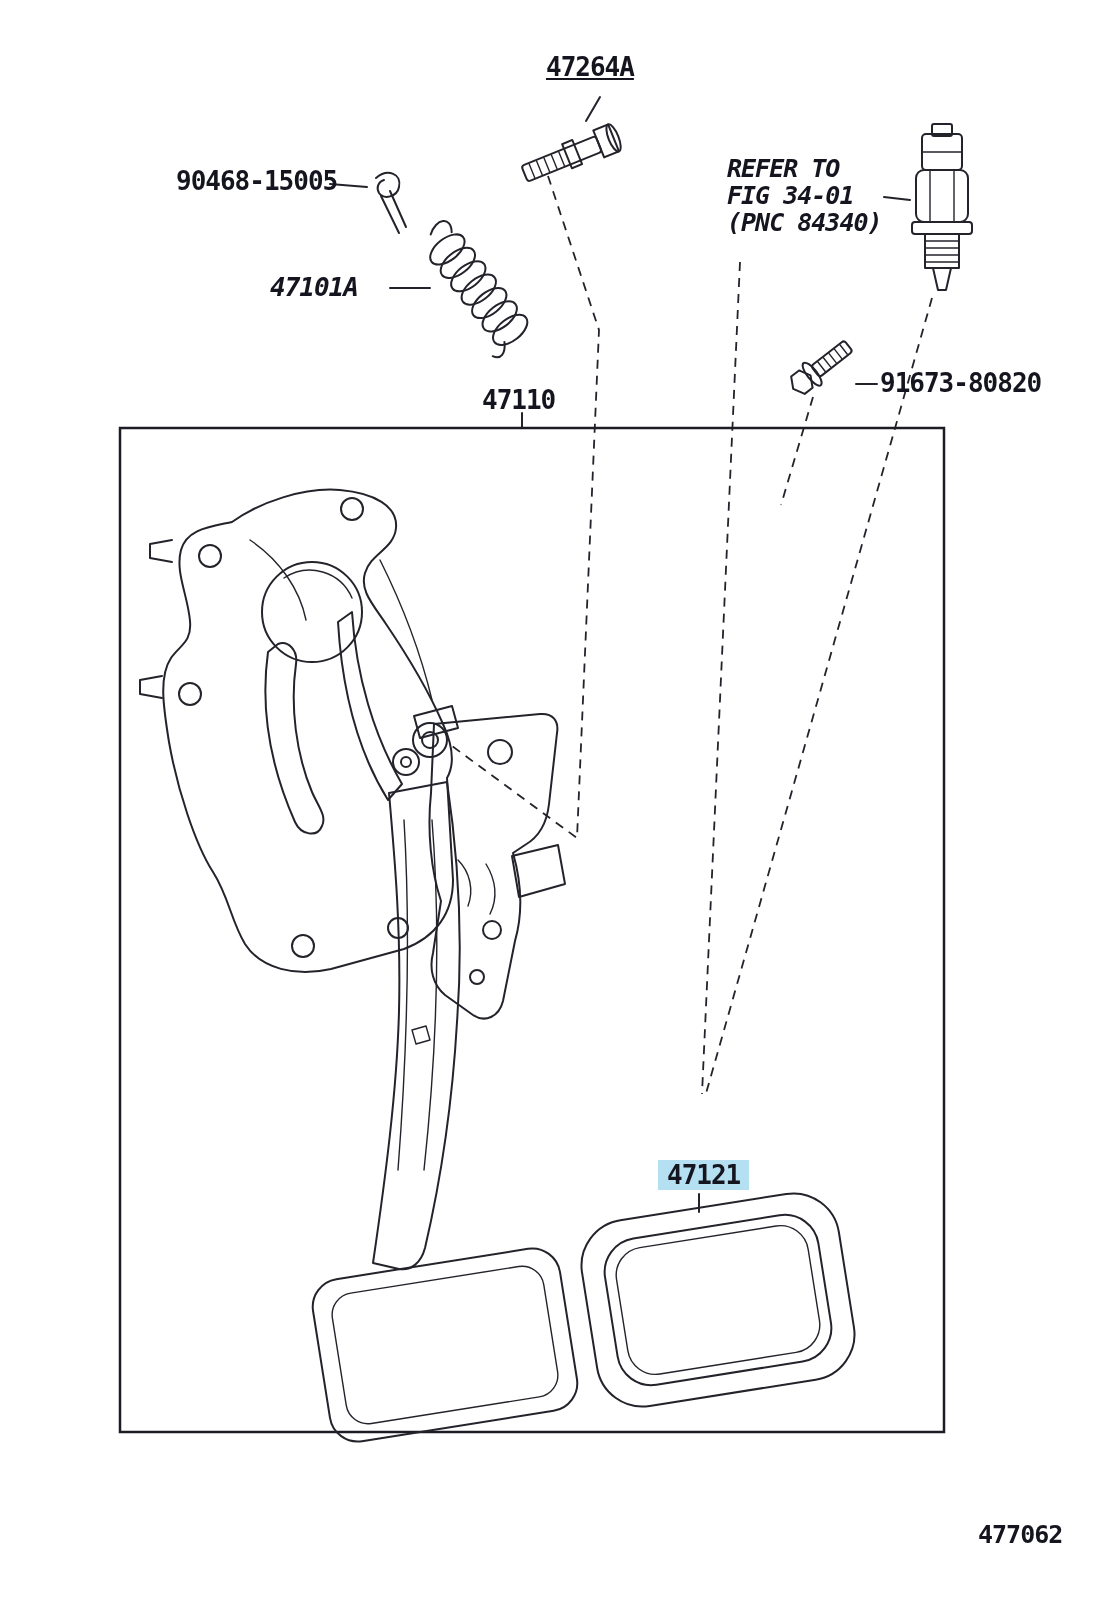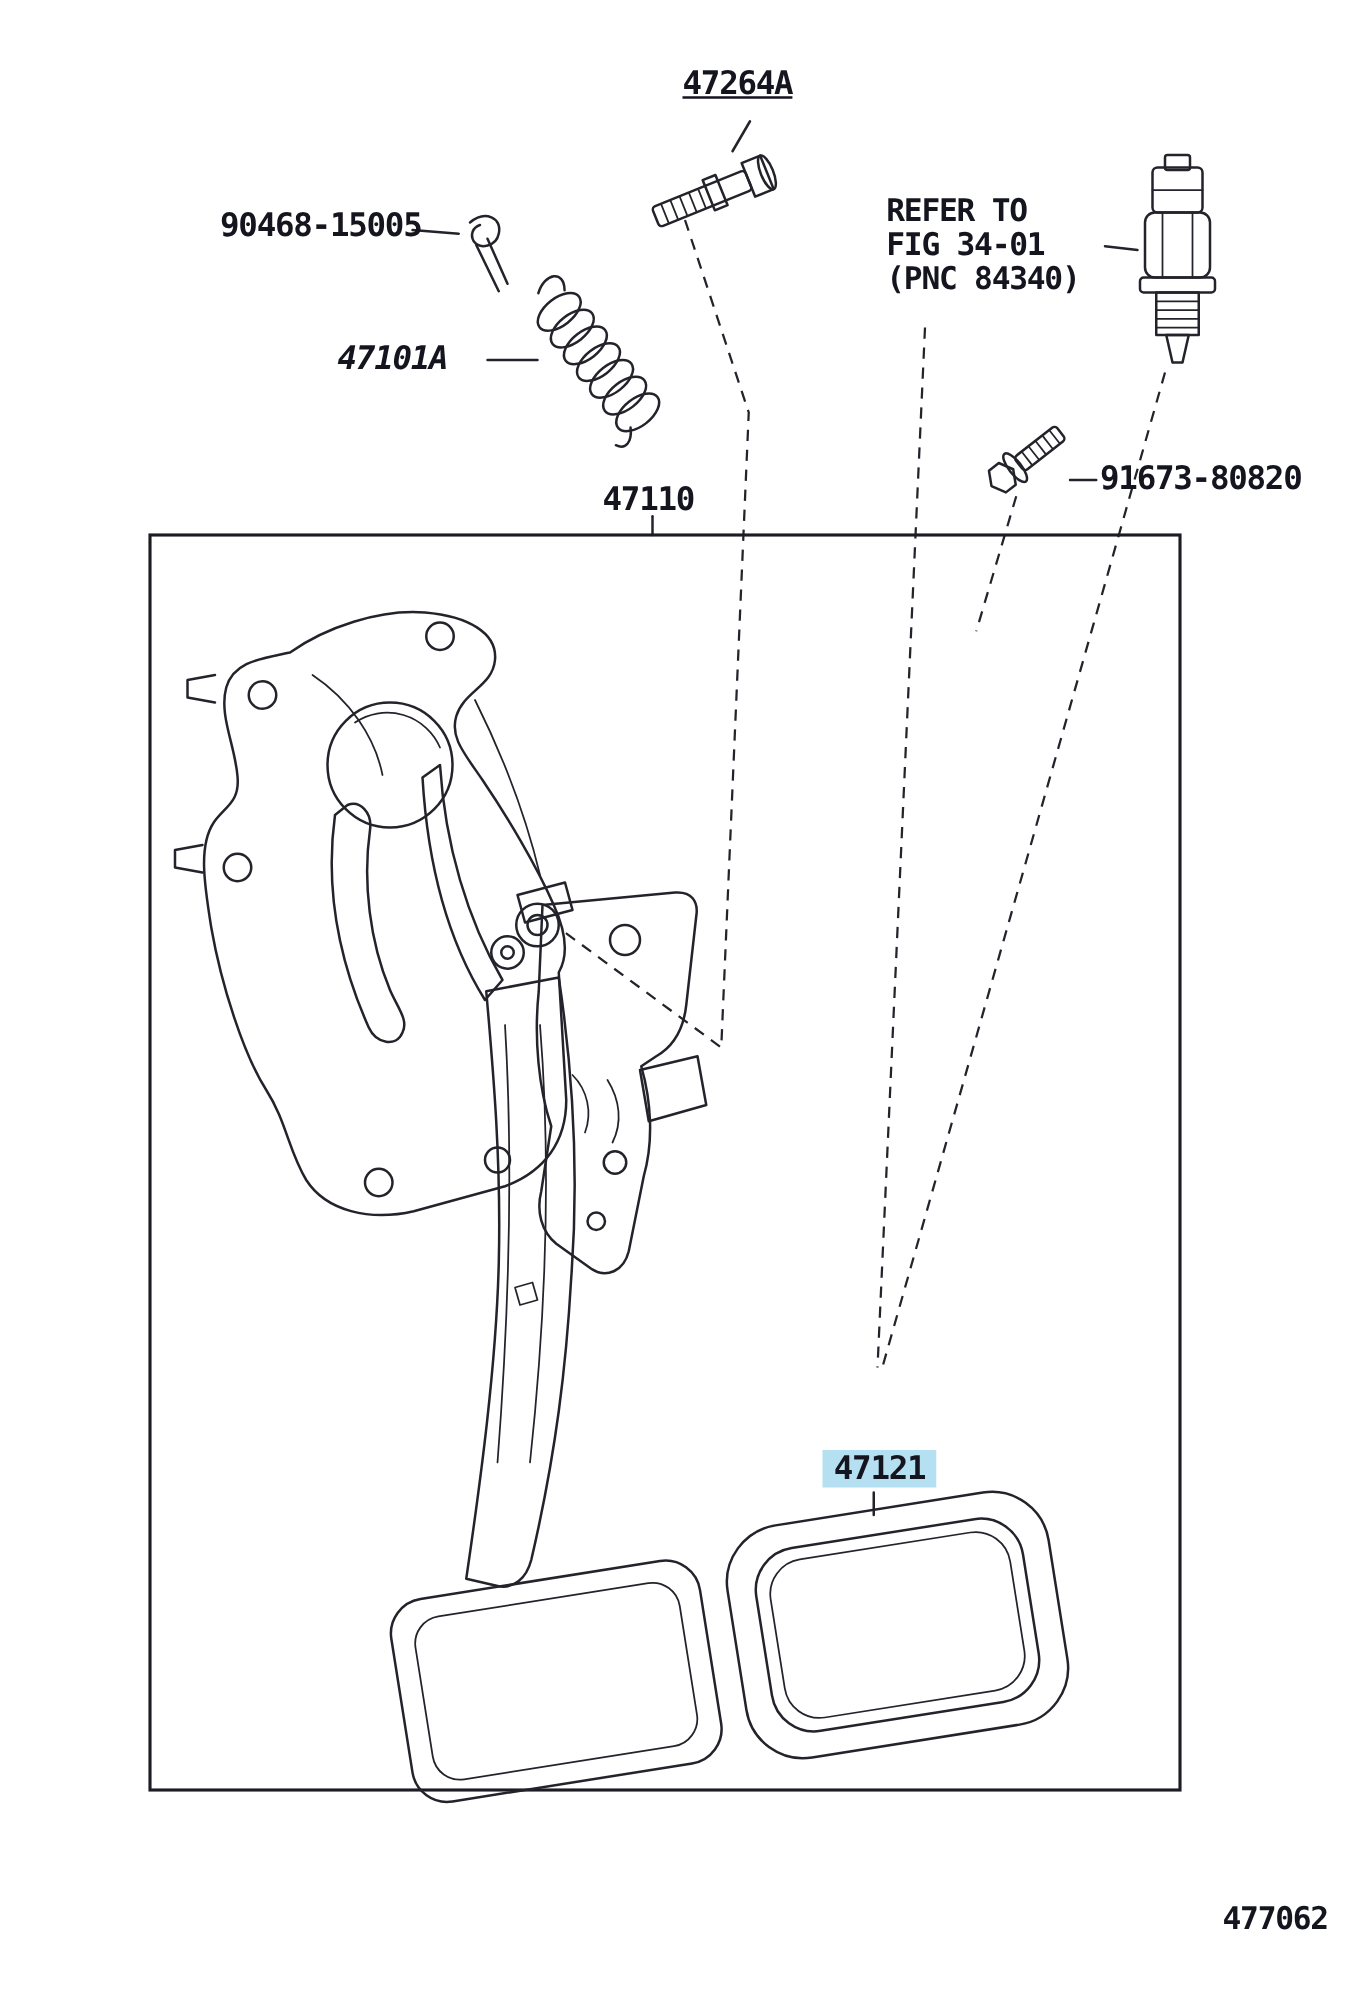--- a/index.html
+++ b/index.html
@@ -139,21 +139,21 @@
 
   </svg>
 
   <div class="lbl" style="left:546px;top:54px;text-decoration:underline;">47264A</div>
   <div class="lbl" style="left:160px;top:168px;margin-left:16px;">90468-15005</div>
   <div class="lbl" style="left:270px;top:274px;font-style:italic;">47101A</div>
   <div class="lbl" style="left:482px;top:387px;text-align:right;">47110</div>
   <div class="lbl" style="left:880px;top:370px;">91673-80820</div>
   <div class="lbl highlight" style="left:658px;top:1160px;">47121</div>
 
-  <div class="lbl note" style="left:709px;top:155px;">
+  <div class="lbl note" style="left:727px;top:155px;font-style:italic;">
     <div>REFER TO</div>
     <div>FIG 34-01</div>
     <div>(PNC 84340)</div>
   </div>
 
   <div class="lbl small" style="left:978px;top:1522px;">477062</div>
 
 </div>
 
 </body></html>

